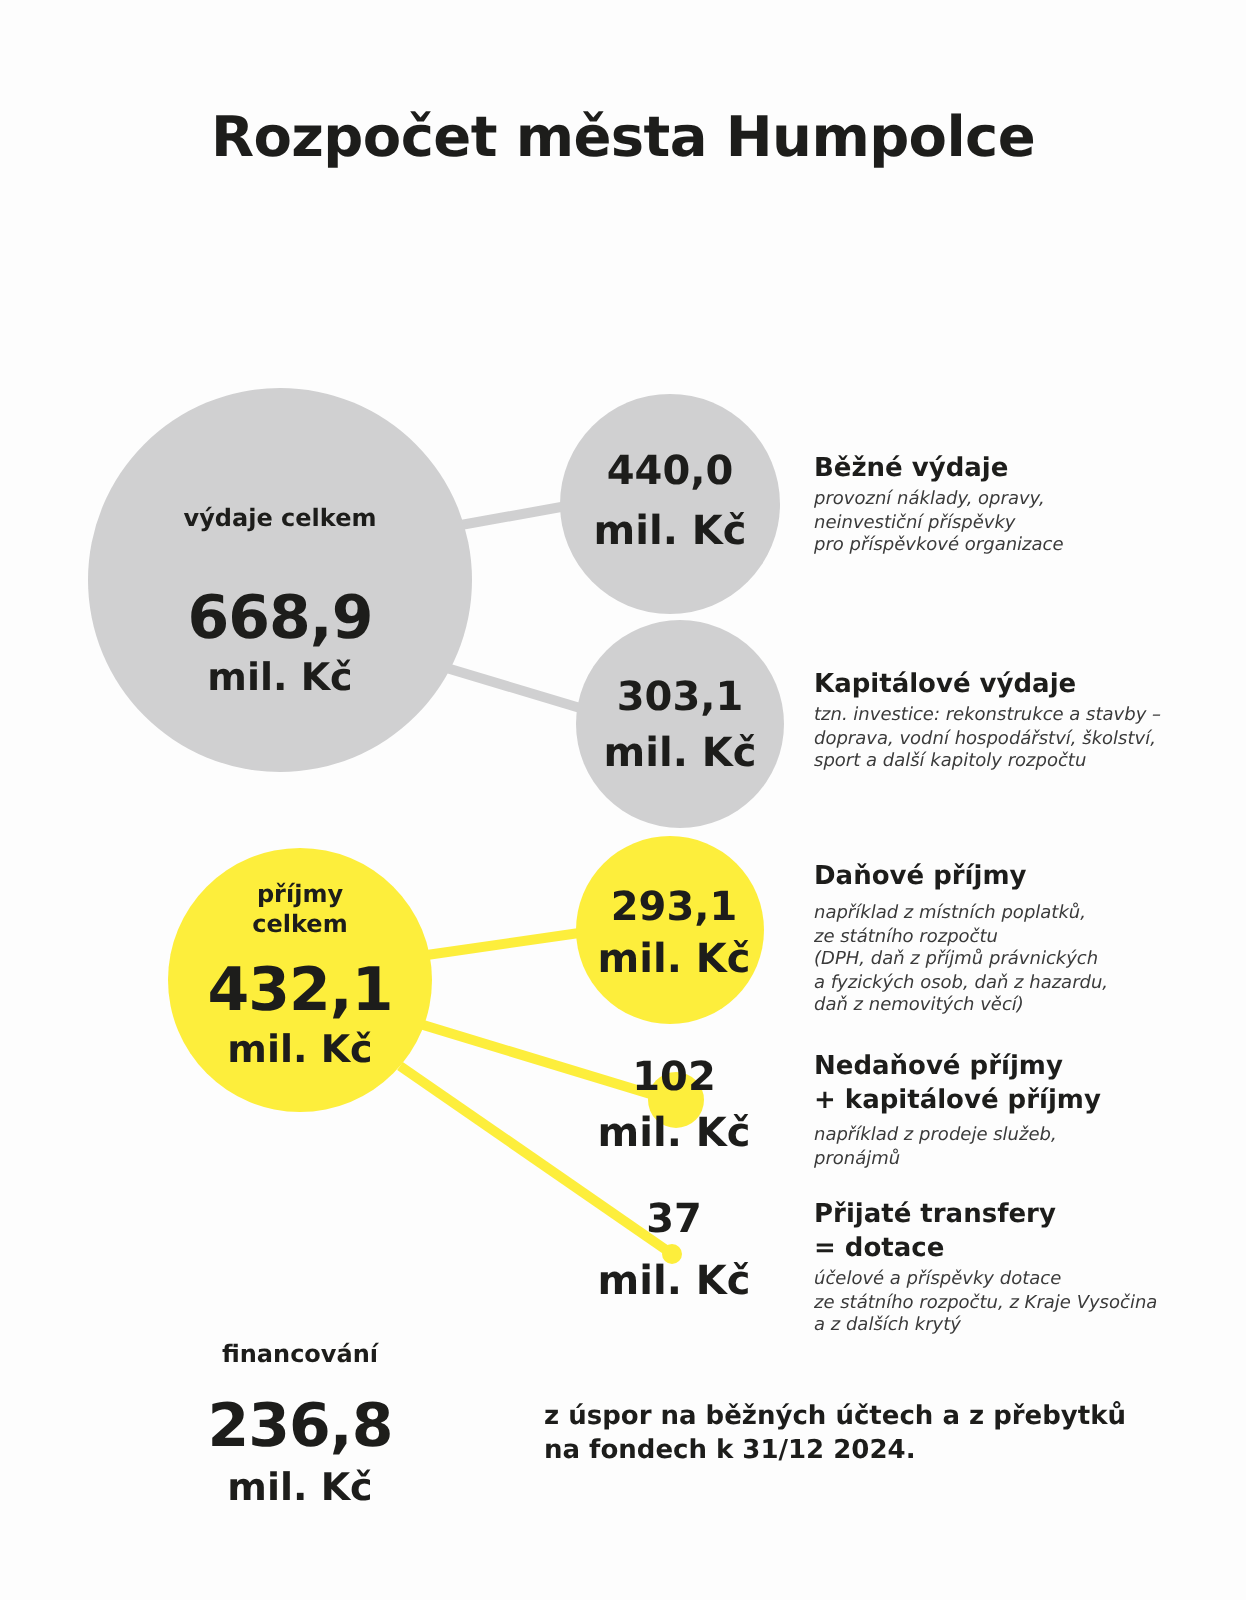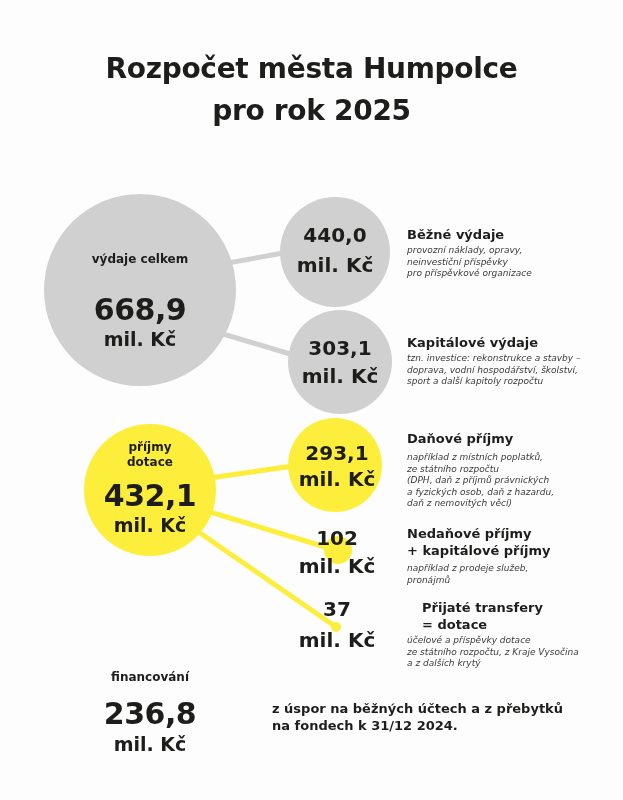--- a/index.html
+++ b/index.html
@@ -19,21 +19,20 @@
     .label-sm { font-size: 12px; }
     .desc-title { position: absolute; font-weight: bold; font-size: 13px; line-height: 17px; }
     .desc-text { position: absolute; font-size: 9px; line-height: 11.5px; color: #3a3a3a; font-style: italic; }
     .summary { position: absolute; font-weight: bold; font-size: 13px; line-height: 17px; }
   </style>
 </head>
 <body>
 
 <div class="title">
   <div>Rozpočet města Humpolce</div>
-  <div>pro rok 2025</div>
 </div>
 
 <svg class="connectors" width="623" height="800">
 
   <line x1="200" y1="268" x2="300" y2="250" stroke="#d0d0d1" stroke-width="5"></line>
   <line x1="200" y1="327" x2="300" y2="357" stroke="#d0d0d1" stroke-width="5"></line>
 
   <line x1="210" y1="478" x2="300" y2="465" stroke="#fdee3c" stroke-width="5"></line>
   <line x1="210" y1="512" x2="335" y2="550" stroke="#fdee3c" stroke-width="5"></line>
   <line x1="200" y1="533" x2="336" y2="627" stroke="#fdee3c" stroke-width="5"></line>
@@ -65,21 +64,21 @@
 <div class="abs mid-num" style="left:285px; width:110px; top:363px;">mil. Kč</div>
 <div class="desc-title" style="left:407px; top:334px;">Kapitálové výdaje</div>
 <div class="desc-text" style="left:407px; top:353px;">
   <div>tzn. investice: rekonstrukce a stavby –</div>
   <div>doprava, vodní hospodářství, školství,</div>
   <div>sport a další kapitoly rozpočtu</div>
 </div>
 
 <div class="abs label-sm" style="left:90px; width:120px; top:440px; line-height:15px;">
   <div>příjmy</div>
-  <div>dotace</div>
+  <div>celkem</div>
 </div>
 <div class="abs big-num" style="left:80px; width:140px; top:478px;">432,1</div>
 <div class="abs unit-lg" style="left:80px; width:140px; top:514px;">mil. Kč</div>
 
 <div class="abs mid-num" style="left:282px; width:110px; top:440px;">293,1</div>
 <div class="abs mid-num" style="left:282px; width:110px; top:466px;">mil. Kč</div>
 <div class="desc-title" style="left:407px; top:430px;">Daňové příjmy</div>
 <div class="desc-text" style="left:407px; top:452px;">
   <div>například z místních poplatků,</div>
   <div>ze státního rozpočtu</div>
@@ -94,21 +93,21 @@
   <div>Nedaňové příjmy</div>
   <div>+ kapitálové příjmy</div>
 </div>
 <div class="desc-text" style="left:407px; top:563px;">
   <div>například z prodeje služeb,</div>
   <div>pronájmů</div>
 </div>
 
 <div class="abs mid-num" style="left:282px; width:110px; top:596px;">37</div>
 <div class="abs mid-num" style="left:282px; width:110px; top:627px;">mil. Kč</div>
-<div class="desc-title" style="left:407px; top:599px;margin-left:15px;">
+<div class="desc-title" style="left:407px; top:599px;">
   <div>Přijaté transfery</div>
   <div>= dotace</div>
 </div>
 <div class="desc-text" style="left:407px; top:635px;">
   <div>účelové a příspěvky dotace</div>
   <div>ze státního rozpočtu, z Kraje Vysočina</div>
   <div>a z dalších krytý</div>
 </div>
 
 <div class="abs label-sm" style="left:90px; width:120px; top:670px;">financování</div>

